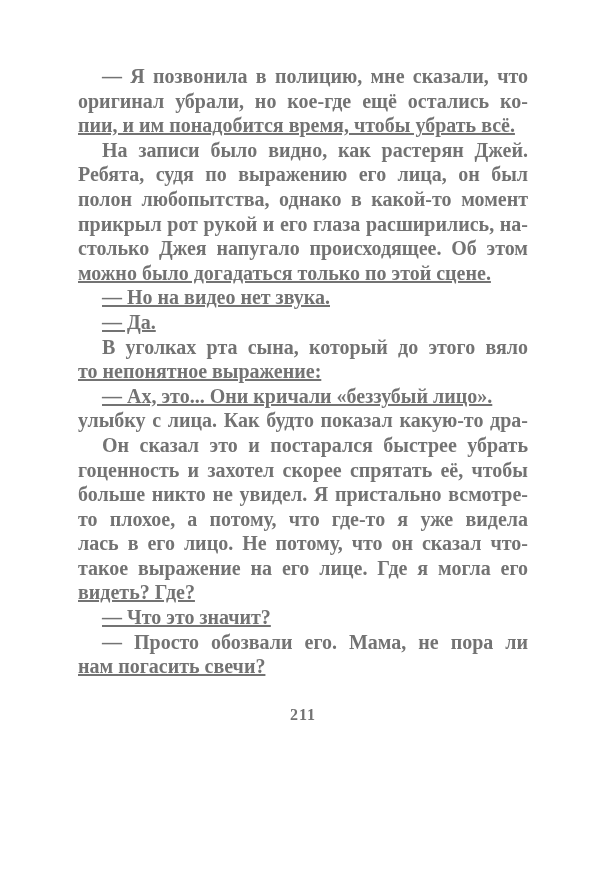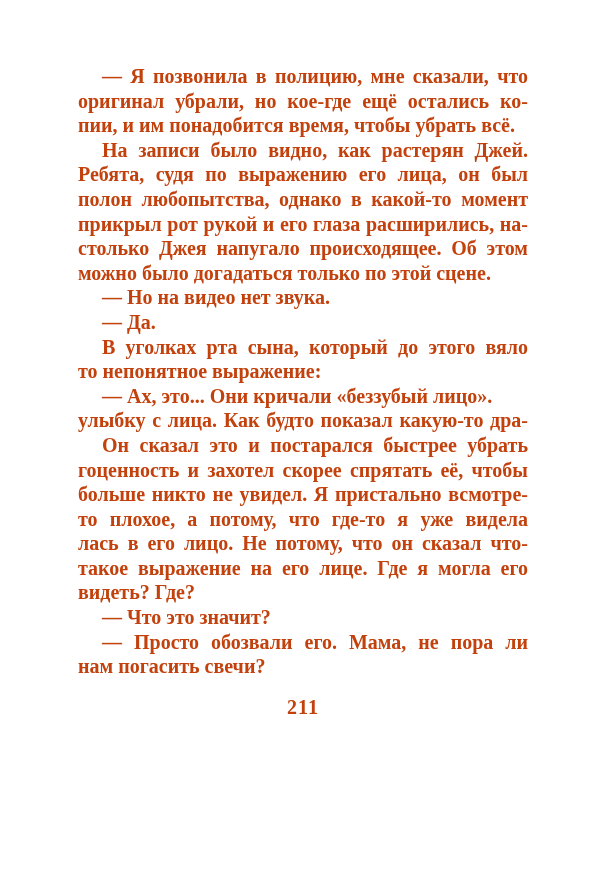--- a/index.html
+++ b/index.html
@@ -12,45 +12,46 @@
     width: 600px;
     height: 870px;
     background: #ffffff;
     overflow: hidden;
     box-sizing: border-box;
     padding: 64px 72px 0 78px;
     font-family: "Liberation Serif", "DejaVu Serif", serif;
     font-weight: 700;
     font-size: 20px;
     line-height: 24.6px;
-    color: #c2410c;
+    color: #737373;
   }
   .text-block {
     width: 450px;
   }
   .para {
     margin: 0;
     padding: 0;
   }
   .line {
     text-align: justify;
     text-align-last: justify;
     white-space: normal;
   }
   .line.first {
     text-indent: 24px;
   }
   .line.last {
     text-align-last: left;
+    text-decoration: underline;
   }
   .page-number {
-    margin-top: 16px;
+    margin-top: 24px;
     text-align: center;
     text-align-last: center;
-    font-size: 20px;
+    font-size: 16px;
     letter-spacing: 1px;
   }
 </style>
 </head>
 <body>
 
 <div class="page">
   <div class="text-block">
       <div class="para">
         <div class="line first">— Я позвонила в полицию, мне сказали, что</div>

